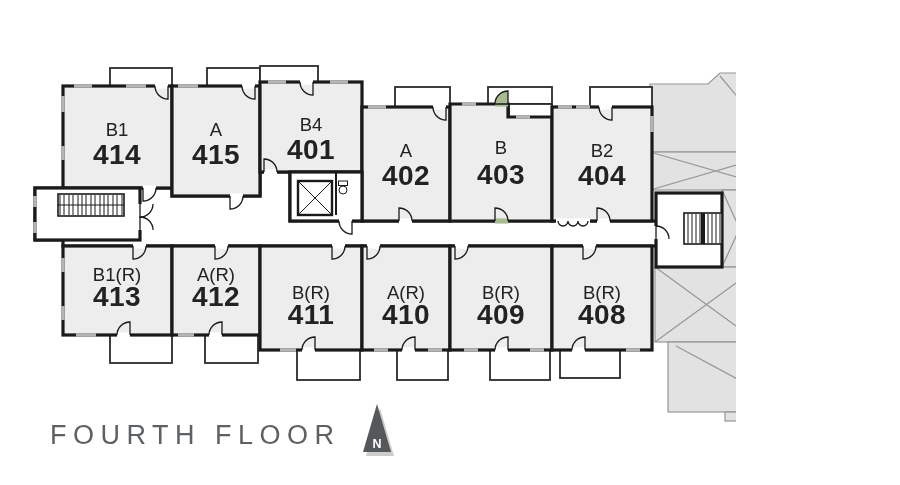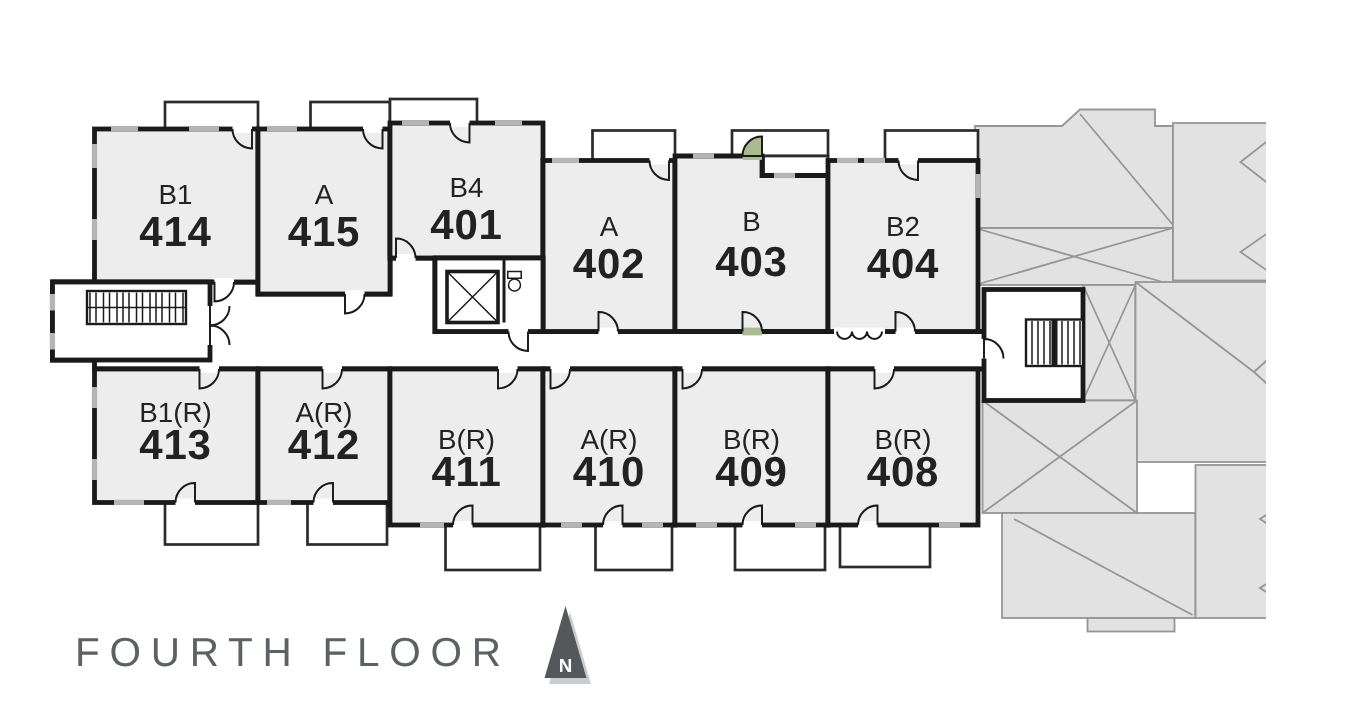--- a/index.html
+++ b/index.html
@@ -1,16 +1,16 @@
 <!DOCTYPE html>
 <html><head>
 <meta charset="utf-8">
 <style>
   html,body{margin:0;padding:0;background:#fff;}
-  .stage{position:relative;width:844px;height:485px;background:#fff;overflow:hidden;
+  .stage{position:relative;width:736px;height:485px;background:#fff;overflow:hidden;
          font-family:"Liberation Sans",sans-serif;}
   svg{display:block;}
   .room{fill:#ededee;stroke:#1a1a1a;stroke-width:3.2;stroke-linejoin:miter;}
   .white-room{fill:#ffffff;stroke:#1a1a1a;stroke-width:3.2;}
   .hall{fill:#ffffff;stroke:#1a1a1a;stroke-width:3.2;}
   .balc{fill:#ffffff;stroke:#2b2b2b;stroke-width:1.8;}
   .roof{fill:#e2e2e3;stroke:#969696;stroke-width:1.2;}
   .rln{fill:none;stroke:#969696;stroke-width:1.2;}
   .arc{fill:none;stroke:#1a1a1a;stroke-width:1.3;}
   .leaf{stroke:#1a1a1a;stroke-width:1.3;}

